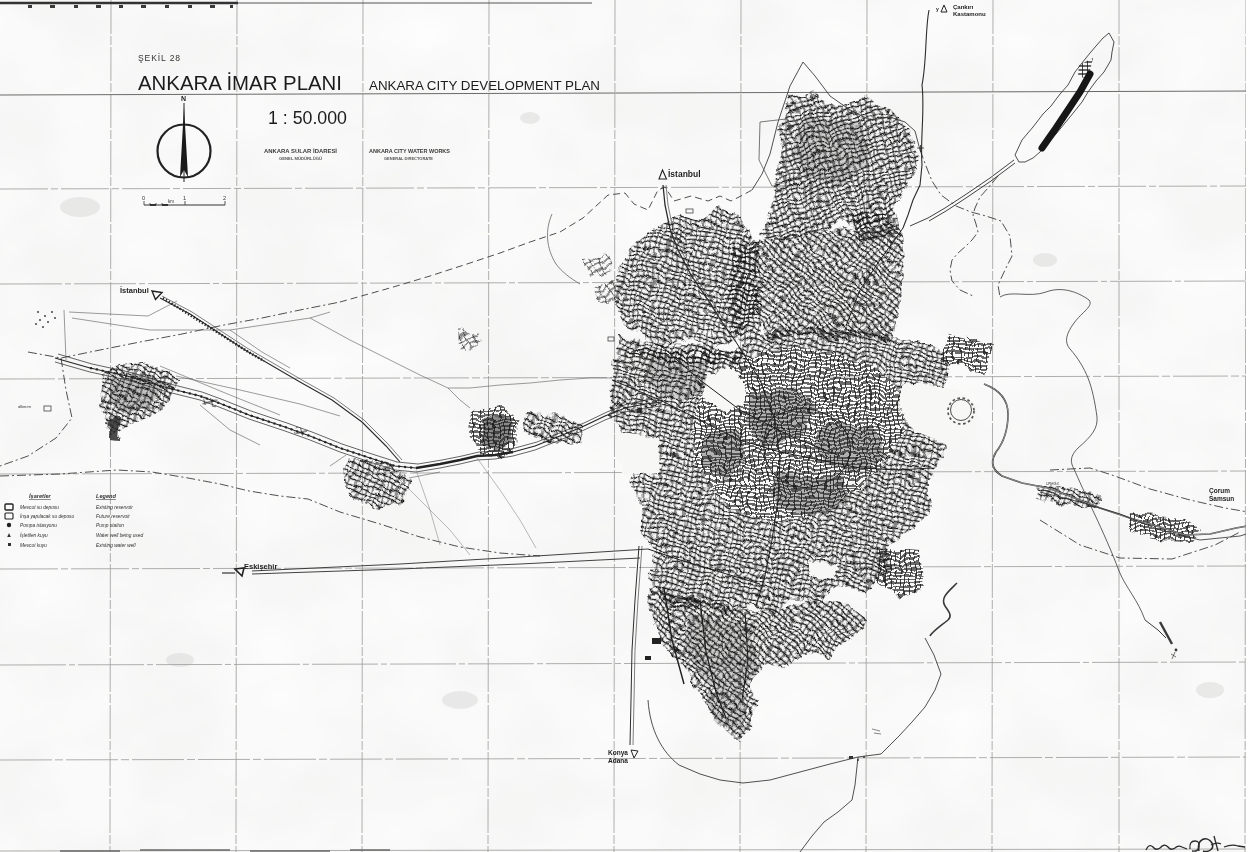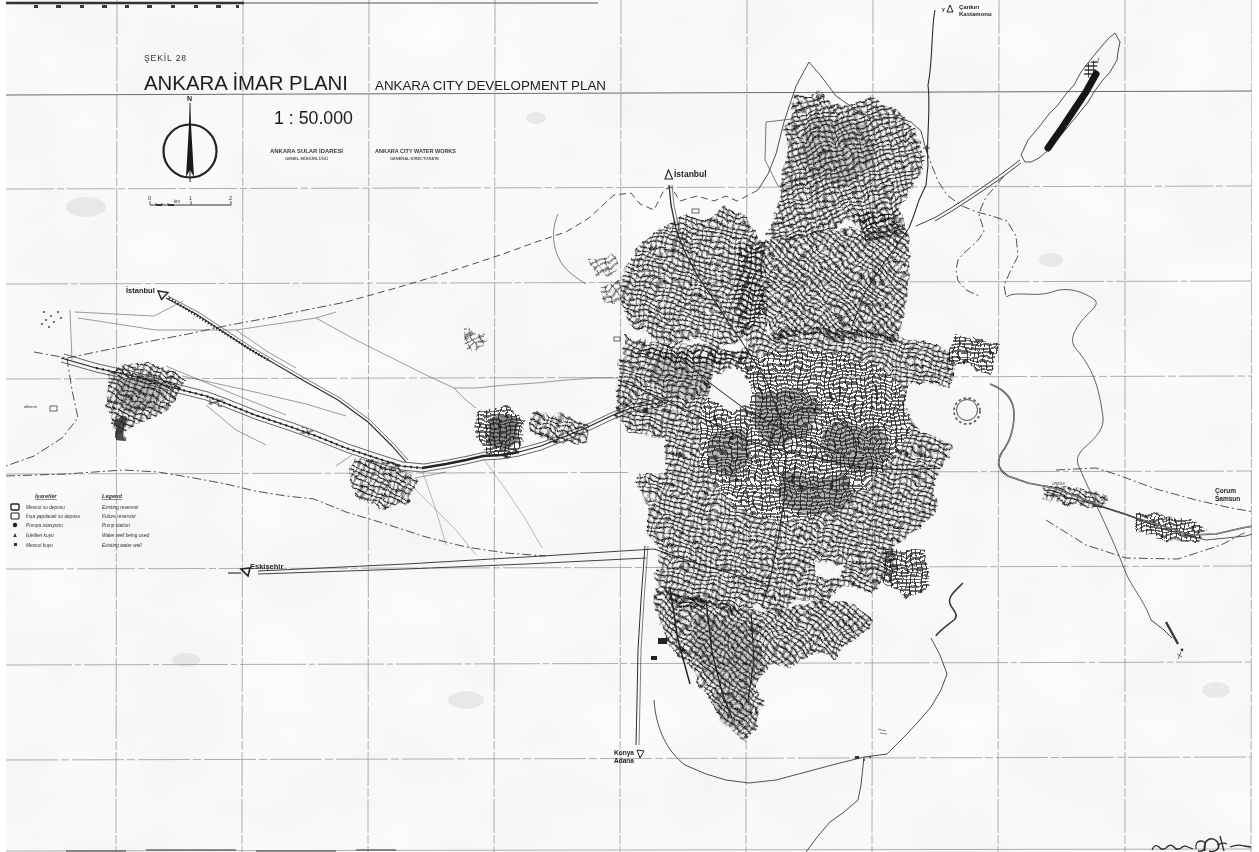--- a/index.html
+++ b/index.html
@@ -1,16 +1,16 @@
 <!DOCTYPE html>
 <html><head>
 <meta charset="utf-8">
 <style>
 html,body{margin:0;padding:0;background:#fff;}
-#page{width:1246px;height:852px;overflow:hidden;position:relative;font-family:"Liberation Sans",sans-serif;margin-left:6px;}
+#page{width:1246px;height:852px;overflow:hidden;position:relative;font-family:"Liberation Sans",sans-serif;}
 </style>
 </head>
 <body>
 <div id="page">
 <svg width="1259" height="852" viewBox="0 0 1259 852">
 <defs>
 <filter id="paper" x="0" y="0" width="100%" height="100%">
   <feTurbulence type="fractalNoise" baseFrequency="0.009 0.012" numOctaves="3" seed="7" result="n"></feTurbulence>
   <feColorMatrix in="n" type="matrix" values="0 0 0 0 0.5 0 0 0 0 0.5 0 0 0 0 0.49 0 0 0 0.2 0"></feColorMatrix>
   <feComposite operator="over" in2="SourceGraphic"></feComposite>

